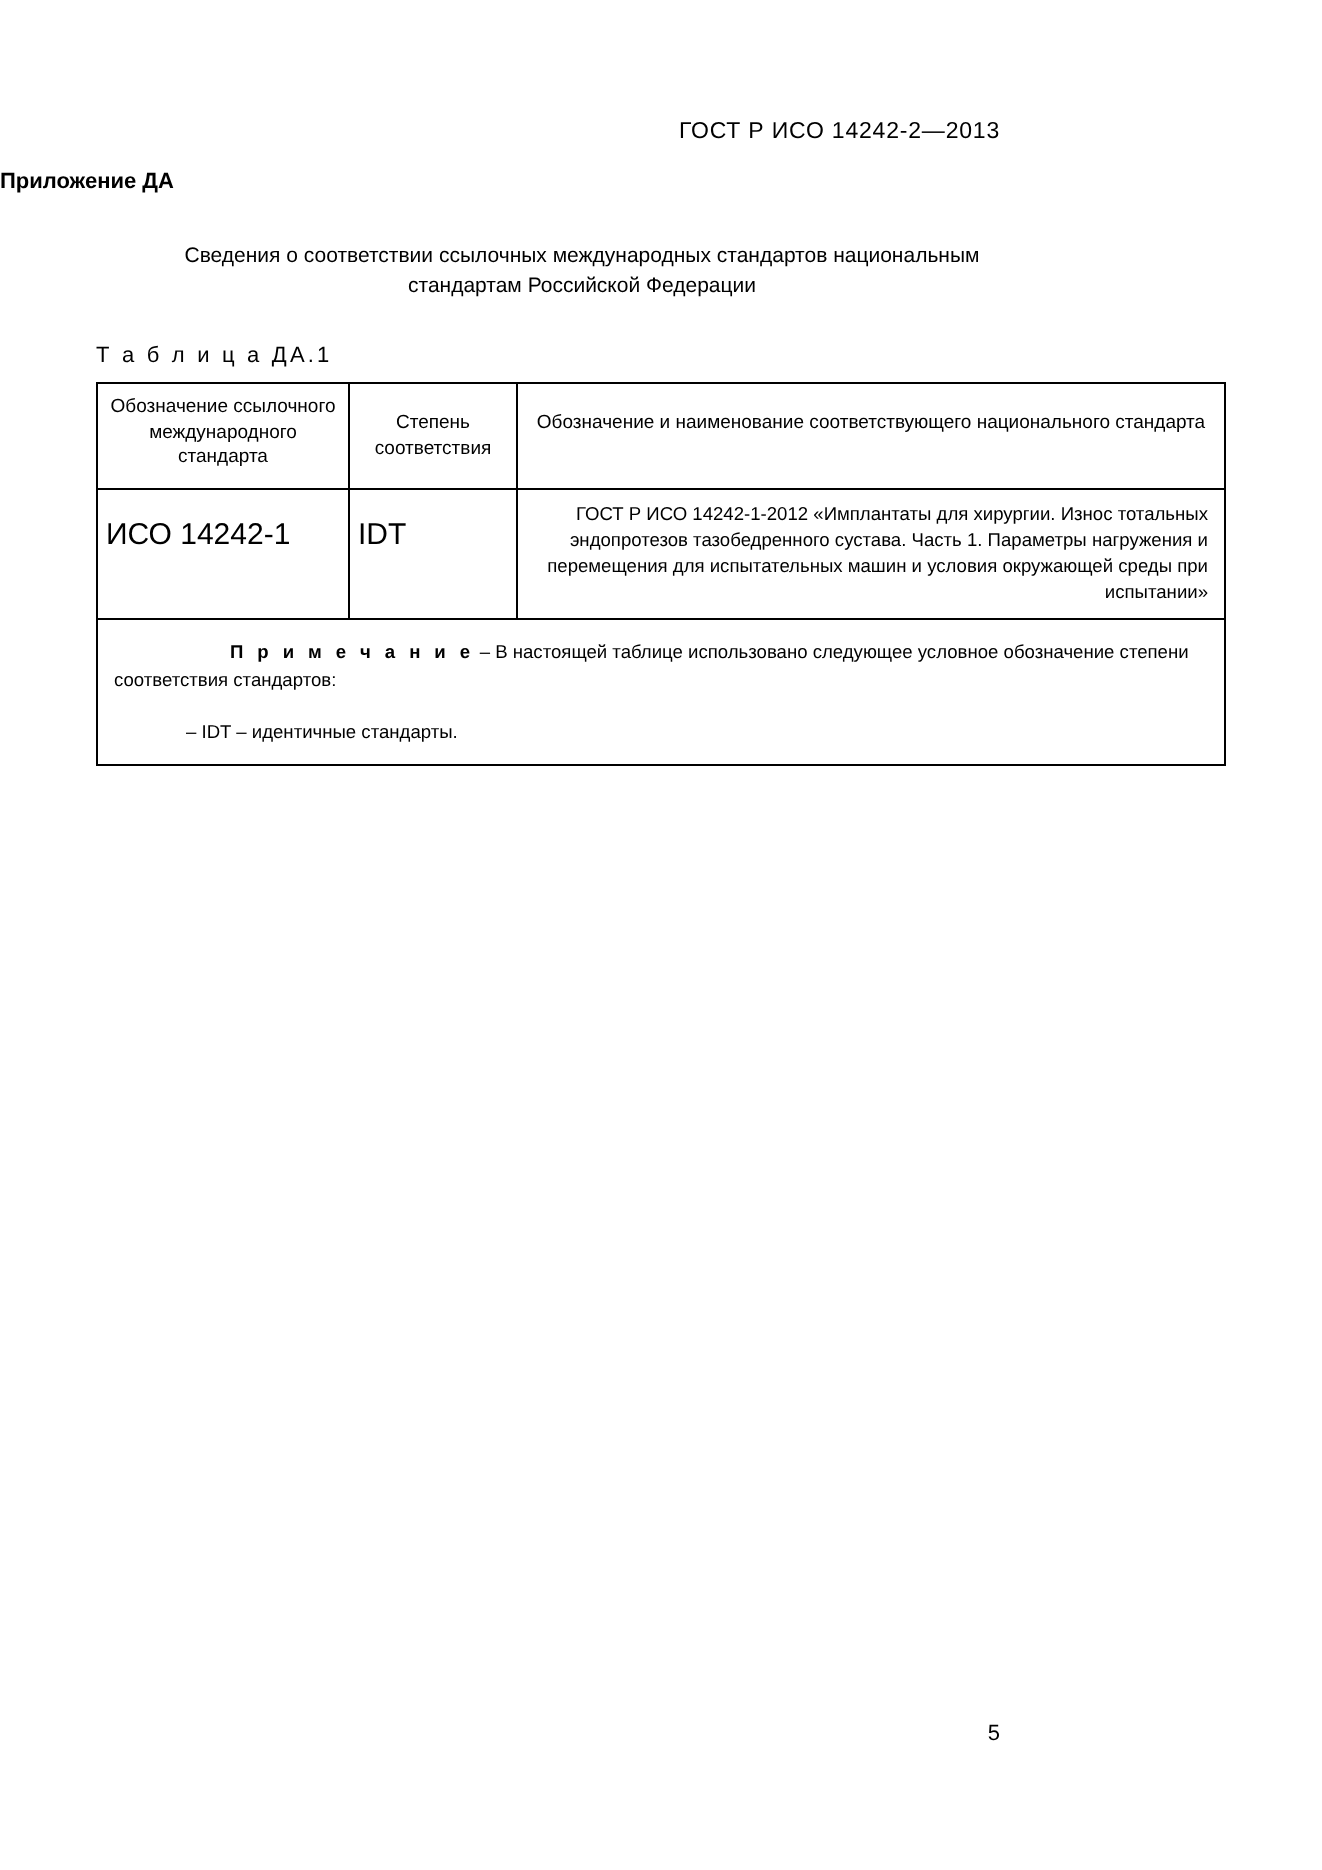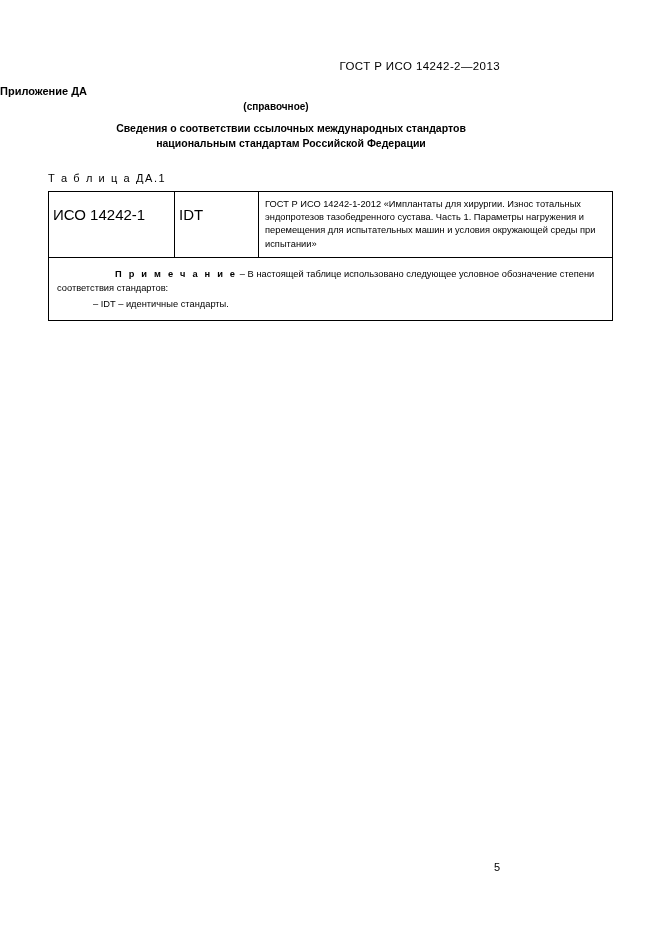--- a/index.html
+++ b/index.html
@@ -47,21 +47,21 @@
     font-size: 10px;
     font-weight: bold;
   }
   .doc-title {
     position: absolute;
     left: 90px;
     right: 60px;
     top: 121px;
     text-align: center;
     font-size: 10.5px;
-    font-weight: bold;
+    font-weight: normal;
     line-height: 15px;
   }
   .table-caption {
     position: absolute;
     left: 48px;
     top: 172px;
     font-size: 11px;
     letter-spacing: 1.6px;
   }
   table.main {
@@ -85,37 +85,37 @@
   }
   .hdr-cell.wide {
     padding-top: 14px !important;
   }
   .body-cell-center {
     text-align: left;
     font-size: 15px;
     padding: 14px 4px 6px 4px !important;
   }
   .body-cell-text {
-    text-align: left;
+    text-align: right;
     font-size: 9.3px;
     line-height: 13.2px;
     padding: 6px 8px 6px 6px !important;
   }
   .note-cell {
     font-size: 9.3px;
     line-height: 14px;
     padding: 9px 10px 9px 8px !important;
   }
   .note-label {
     letter-spacing: 2.2px;
     font-weight: bold;
   }
   .note-indent {
     display: block;
-    margin-top: 2px;
+    margin-top: 12px;
     padding-left: 36px;
   }
   .note-line1 {
     display: block;
     text-indent: 58px;
   }
   .page-number {
     position: absolute;
     right: 52px;
     bottom: 62px;
@@ -123,32 +123,36 @@
   }
 </style>
 </head>
 <body>
 
 <div class="page">
 
   <div class="header-right">ГОСТ Р ИСО 14242-2—2013</div>
 
   <div class="annex-title">Приложение ДА</div>
-  <div class="annex-sub">(справочное)</div>
   <div class="doc-title">Сведения о соответствии ссылочных международных стандартов  национальным стандартам Российской Федерации</div>
 
   <div class="table-caption">Т а б л и ц а  ДА.1</div>
 
   <table class="main">
     <colgroup>
       <col style="width:126px">
       <col style="width:84px">
       <col style="width:354px">
     </colgroup>
     <tbody>
+      <tr>
+        <td class="hdr-cell">Обозначение ссылочного международного стандарта</td>
+        <td class="hdr-cell wide">Степень соответствия</td>
+        <td class="hdr-cell wide">Обозначение и наименование соответствующего национального стандарта</td>
+      </tr>
       <tr>
         <td class="body-cell-center">ИСО 14242-1</td>
         <td class="body-cell-center">IDT</td>
         <td class="body-cell-text">ГОСТ Р ИСО 14242-1-2012 «Имплантаты для хирургии. Износ тотальных эндопротезов тазобедренного сустава. Часть 1. Параметры нагружения и перемещения для испытательных машин и условия окружающей среды при испытании»</td>
       </tr>
       <tr>
         <td class="note-cell" colspan="3">
           <span class="note-line1">
             <span class="note-label">П р и м е ч а н и е</span>
             <span>– В настоящей таблице использовано следующее условное обозначение степени соответствия стандартов:</span>

